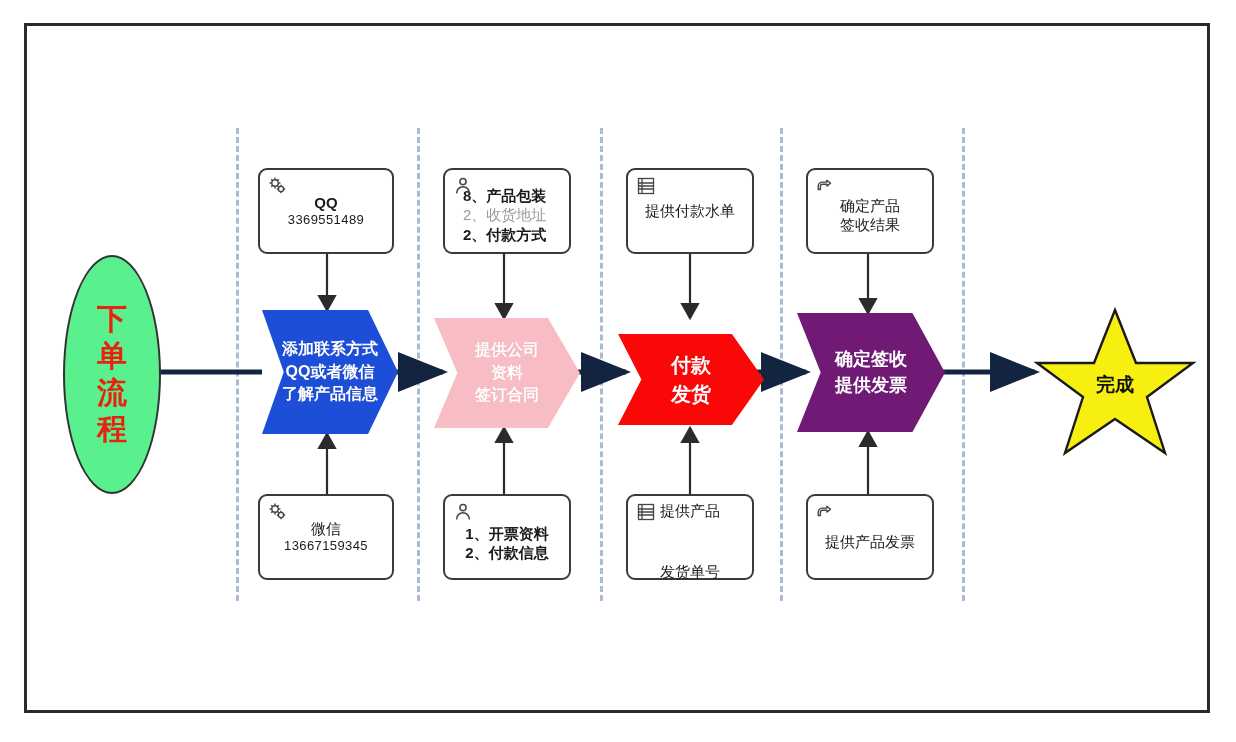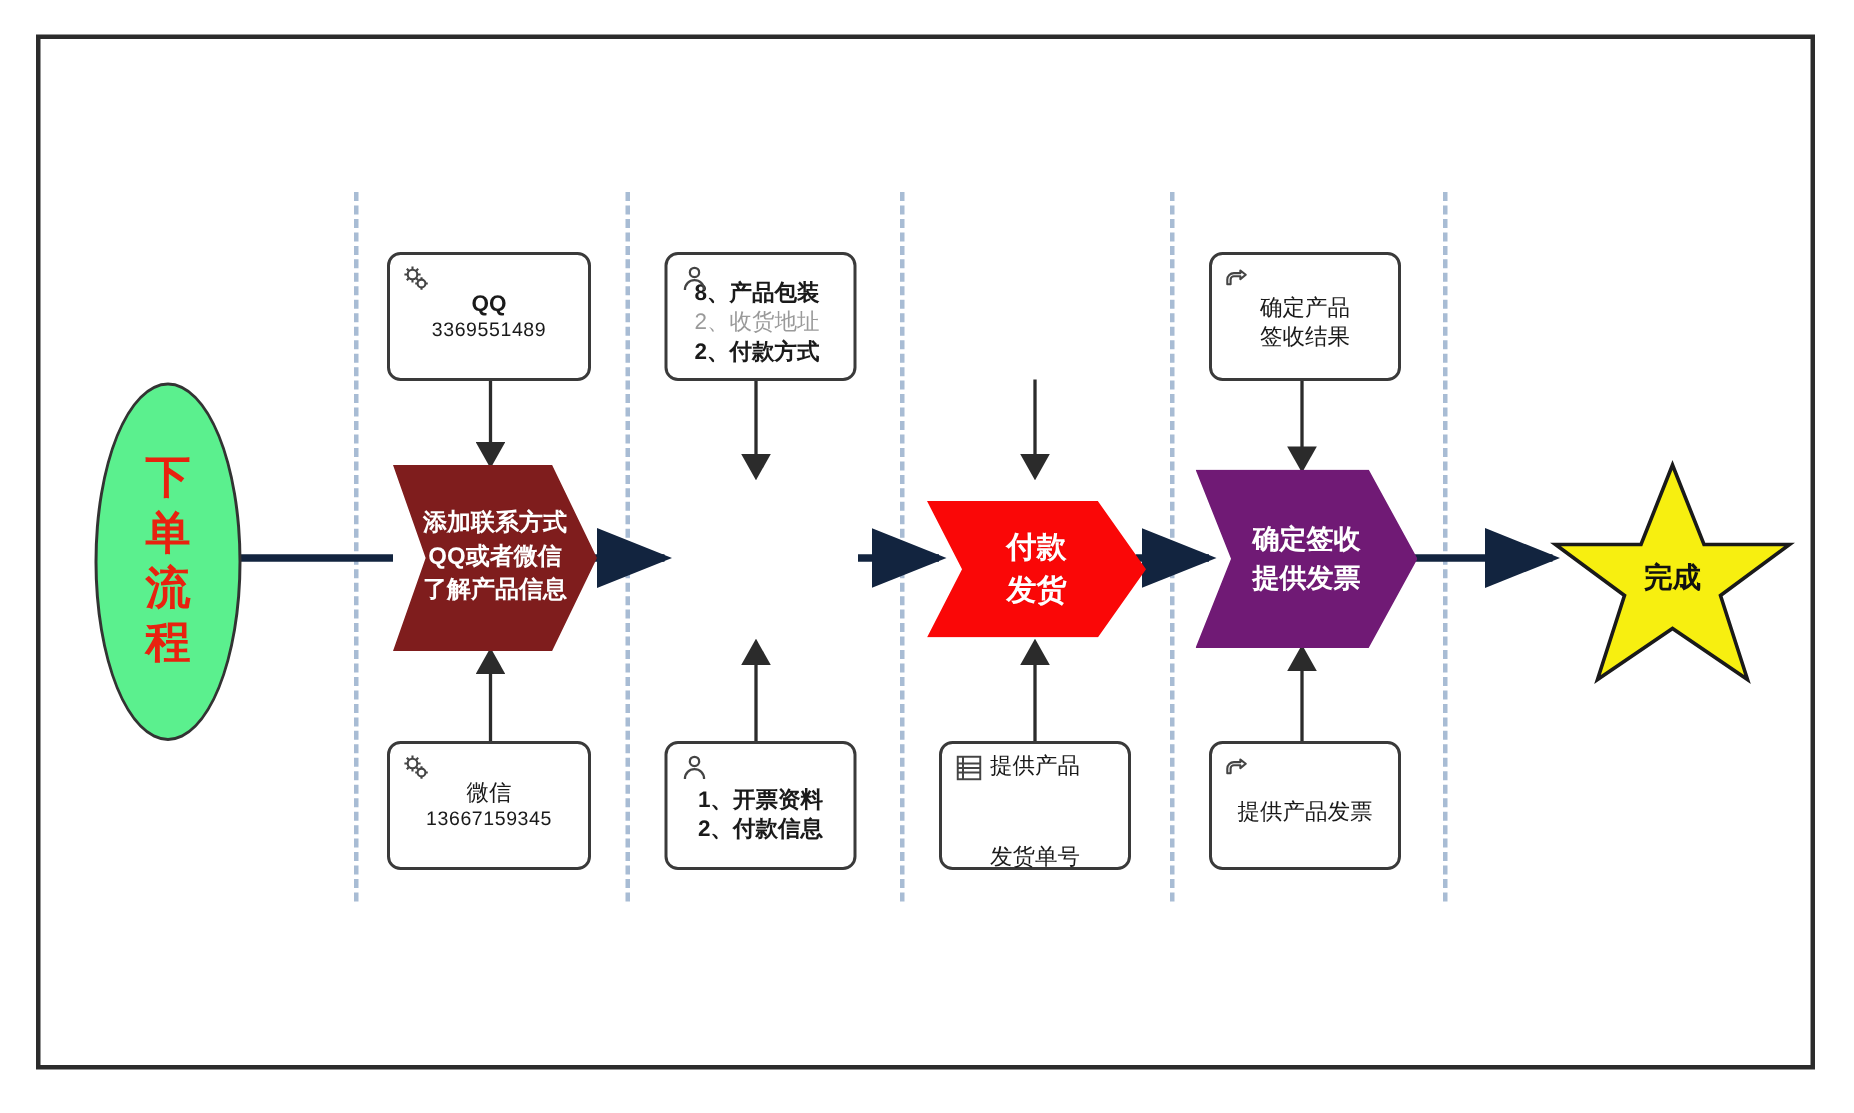--- a/index.html
+++ b/index.html
@@ -94,21 +94,21 @@
         <path d="M14 9.8v1.6M14 16.6v1.6M9.8 14h1.6M16.6 14h1.6"></path>
           </g>
         </svg>
     </span>
     <div class="lines">
       <div class="ln b">QQ</div>
       <div class="ln num">3369551489</div>
     </div>
   </div>
 
-  <div class="chev" style="left:262px;top:310px;width:136px;height:124px;background:#7f1d1d;">
+  <div class="chev" style="left:262px;top:310px;width:136px;height:124px;background:#1d4ed8;">
     <div class="ctext">
       <div>添加联系方式</div>
       <div>QQ或者微信</div>
       <div>了解产品信息</div>
     </div>
   </div>
 
   <div class="note" style="left:258px;top:494px;width:136px;height:86px;">
     <span class="ico">
       <svg viewBox="0 0 22 22">
@@ -135,36 +135,56 @@
           </g>
         </svg>
     </span>
     <div class="lines" style="align-items:flex-start;padding-left:18px;box-sizing:border-box;margin-top:8px;">
       <div class="ln b">8、产品包装</div>
       <div class="ln dim">2、收货地址</div>
       <div class="ln b">2、付款方式</div>
     </div>
   </div>
 
+  <div class="chev" style="left:434px;top:318px;width:146px;height:110px;background:#f8bcc4;">
+    <div class="ctext">
+      <div>提供公司</div>
+      <div>资料</div>
+      <div>签订合同</div>
+    </div>
+  </div>
 
   <div class="note" style="left:443px;top:494px;width:128px;height:86px;">
     <span class="ico">
       <svg viewBox="0 0 22 22">
           <g fill="none" stroke="#444" stroke-width="1.5">
         <circle cx="11" cy="6.6" r="3.1"></circle>
         <path d="M4.6 18.4c0-4 2.9-6.6 6.4-6.6s6.4 2.6 6.4 6.6"></path>
           </g>
         </svg>
     </span>
     <div class="lines" style="margin-top:12px;">
       <div class="ln b">1、开票资料</div>
       <div class="ln b">2、付款信息</div>
     </div>
   </div>
 
+  <div class="note" style="left:626px;top:168px;width:128px;height:86px;">
+    <span class="ico">
+      <svg viewBox="0 0 22 22">
+          <g fill="none" stroke="#444" stroke-width="1.3">
+        <rect x="3.5" y="3.5" width="15" height="15"></rect>
+        <path d="M3.5 8h15M3.5 11h15M3.5 14h15M7 3.5v15"></path>
+          </g>
+        </svg>
+    </span>
+    <div class="lines">
+      <div class="ln">提供付款水单</div>
+    </div>
+  </div>
 
   <div class="chev" style="left:618px;top:334px;width:146px;height:91px;background:#fa0707;">
     <div class="ctext" style="font-size:20px;line-height:1.42;">
       <div>付款</div>
       <div>发货</div>
     </div>
   </div>
 
   <div class="note" style="left:626px;top:494px;width:128px;height:86px;">
     <span class="ico">

